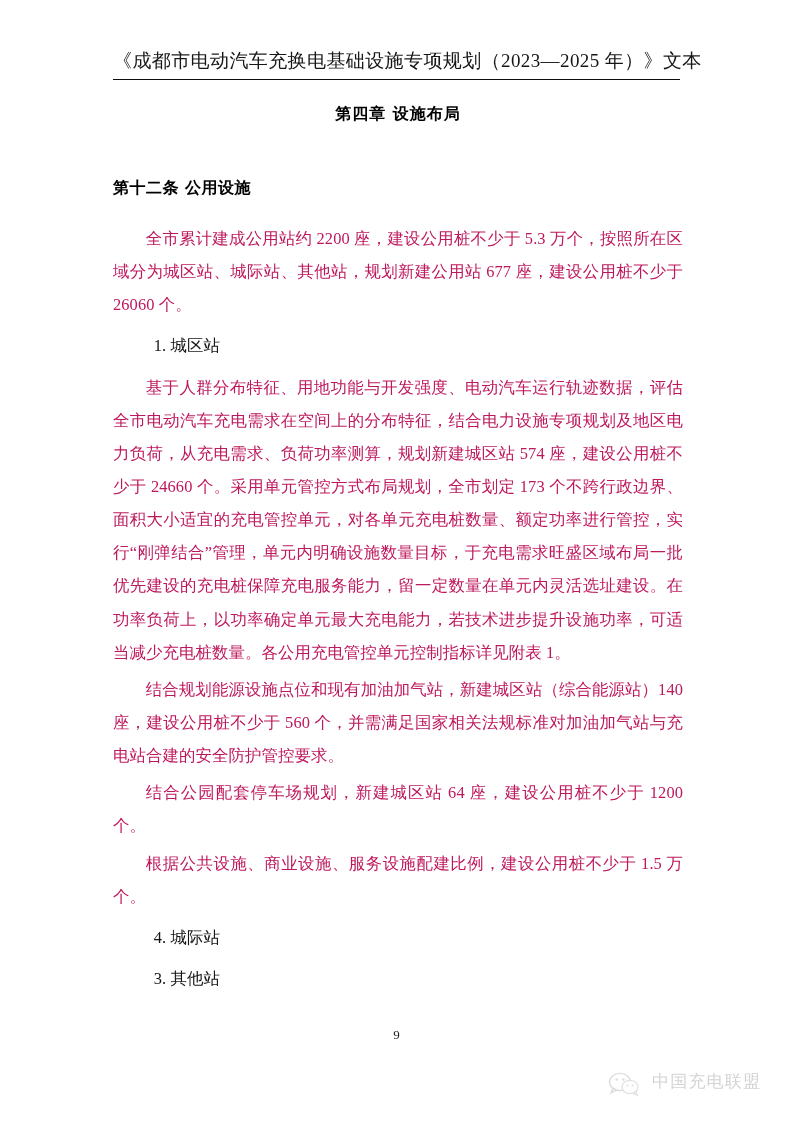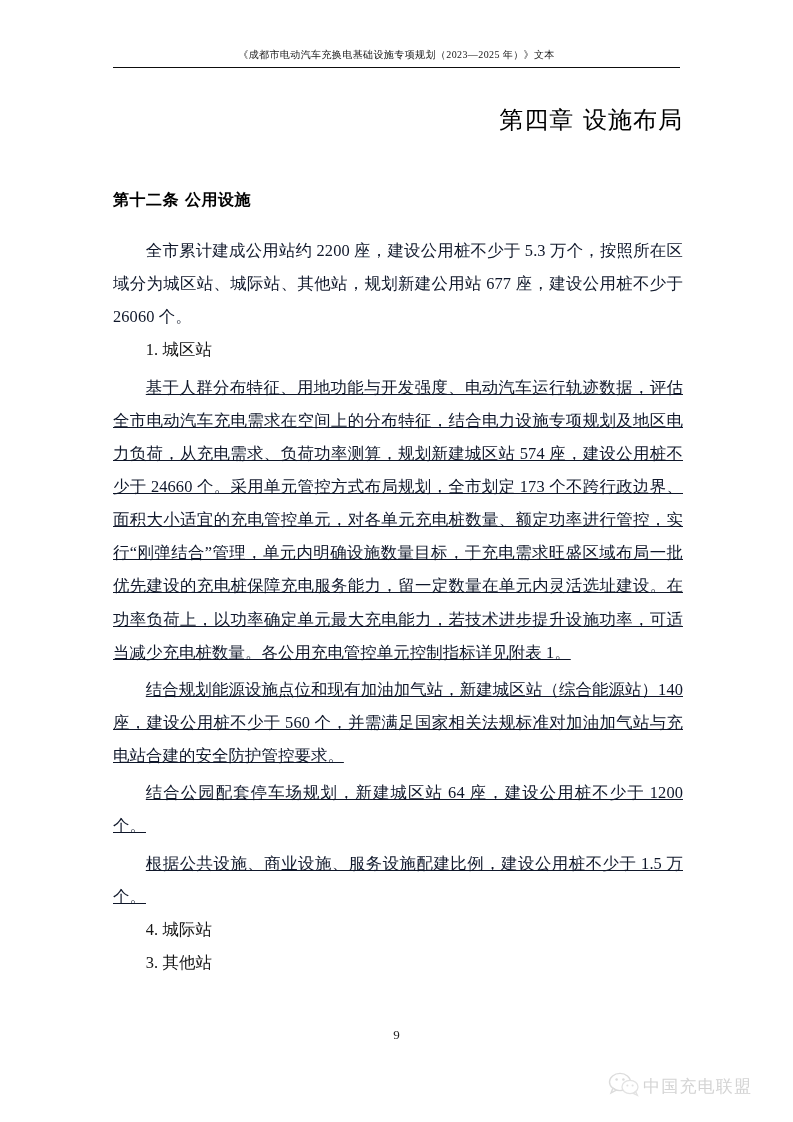--- a/index.html
+++ b/index.html
@@ -26,21 +26,21 @@
 
   
   .header {
     position: absolute;
     left: 113px;
     top: 48px;
     width: 567px;
   }
   .header-text {
     text-align: center;
-    font-size: 10px;
+    font-size: 19px;
     letter-spacing: 0.4px;
     color: #161616;
     line-height: 1.35;
     white-space: nowrap;
   }
   .header-rule {
     margin-top: 5px;
     border-top: 1.6px solid #0d0d0d;
     width: 100%;
     height: 0;
@@ -48,24 +48,24 @@
 
   
   .content {
     position: absolute;
     left: 113px;
     top: 92px;
     width: 570px;
   }
 
   .chapter-title {
-    text-align: right;
+    text-align: center;
     font-family: "DejaVu Sans", "Liberation Sans", sans-serif;
-    font-weight: normal;
-    font-size: 24px;
+    font-weight: bold;
+    font-size: 16px;
     letter-spacing: 1px;
     color: #000000;
     margin: 10px 0 0 0;
     line-height: 1.5;
   }
 
   .section-title {
     font-family: "DejaVu Sans", "Liberation Sans", sans-serif;
     font-weight: bold;
     font-size: 16px;
@@ -75,35 +75,34 @@
     line-height: 1.5;
   }
 
   .para {
     font-size: 16.4px;
     line-height: 2.02;
     text-align: justify;
     text-justify: inter-ideograph;
     text-indent: 2em;
     margin: 12px 0 0 0;
-    color: #0f172a;
+    color: #be185d;
     letter-spacing: 0.1px;
   }
   .para.first-after-section {
     margin-top: 22px;
   }
   .para.tight {
     margin-top: 4px;
-    text-decoration: underline;
   }
   .list-item {
     font-size: 16.4px;
     line-height: 2.02;
     text-indent: 2em;
-    margin: 0;
+    margin: 8px;
     color: #141414;
     letter-spacing: 0.1px;
   }
 
   
   .page-number {
     position: absolute;
     left: 0;
     right: 0;
     top: 1027px;
@@ -111,22 +110,22 @@
     font-size: 13px;
     color: #222222;
   }
 
   
   .watermark {
     position: absolute;
     left: 608px;
     top: 1070px;
     display: flex;
-    align-items: flex-end;
-    gap: 3px;
+    align-items: flex-start;
+    gap: 12px;
     opacity: 0.5;
   }
   .watermark-icon {
     width: 32px;
     height: 28px;
     position: relative;
     flex: none;
   }
   .watermark-label {
     font-family: "DejaVu Sans", "Liberation Sans", sans-serif;

